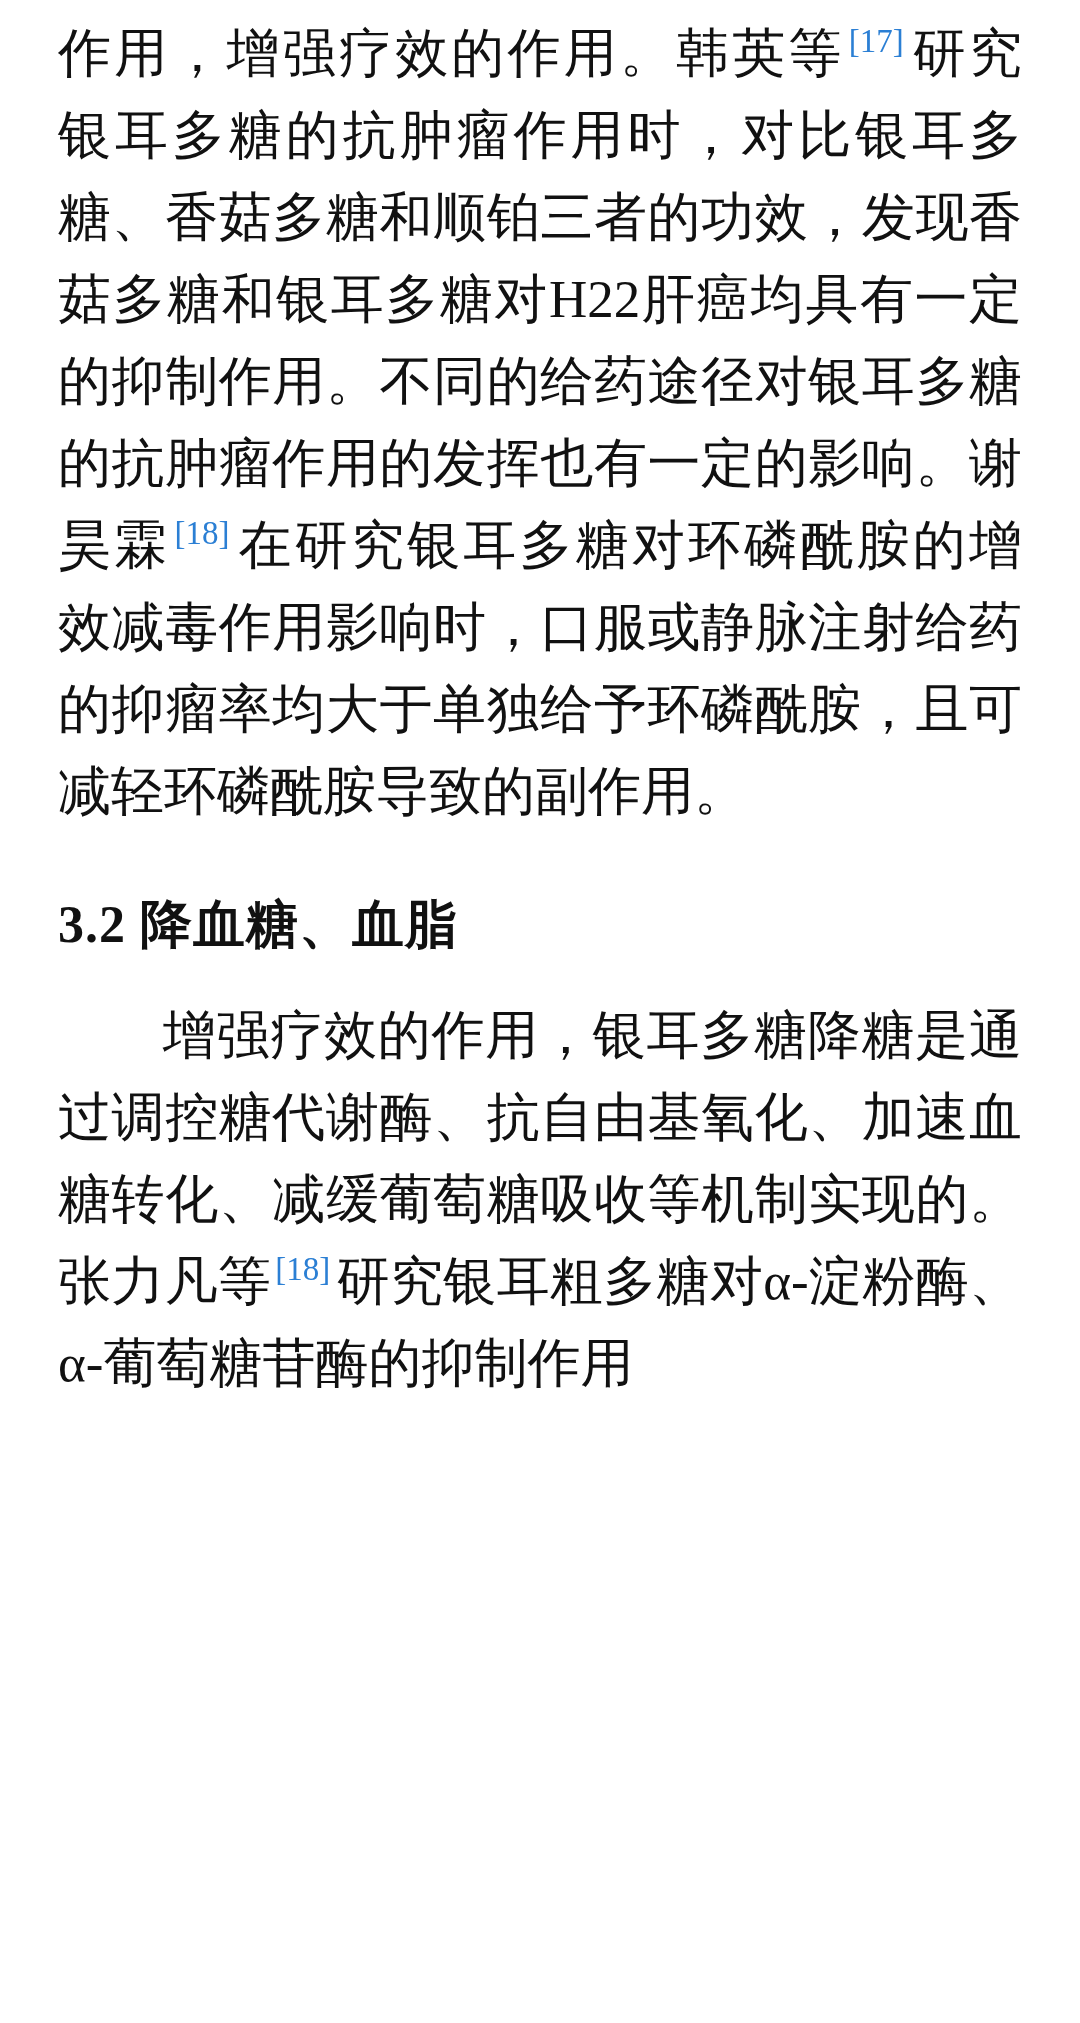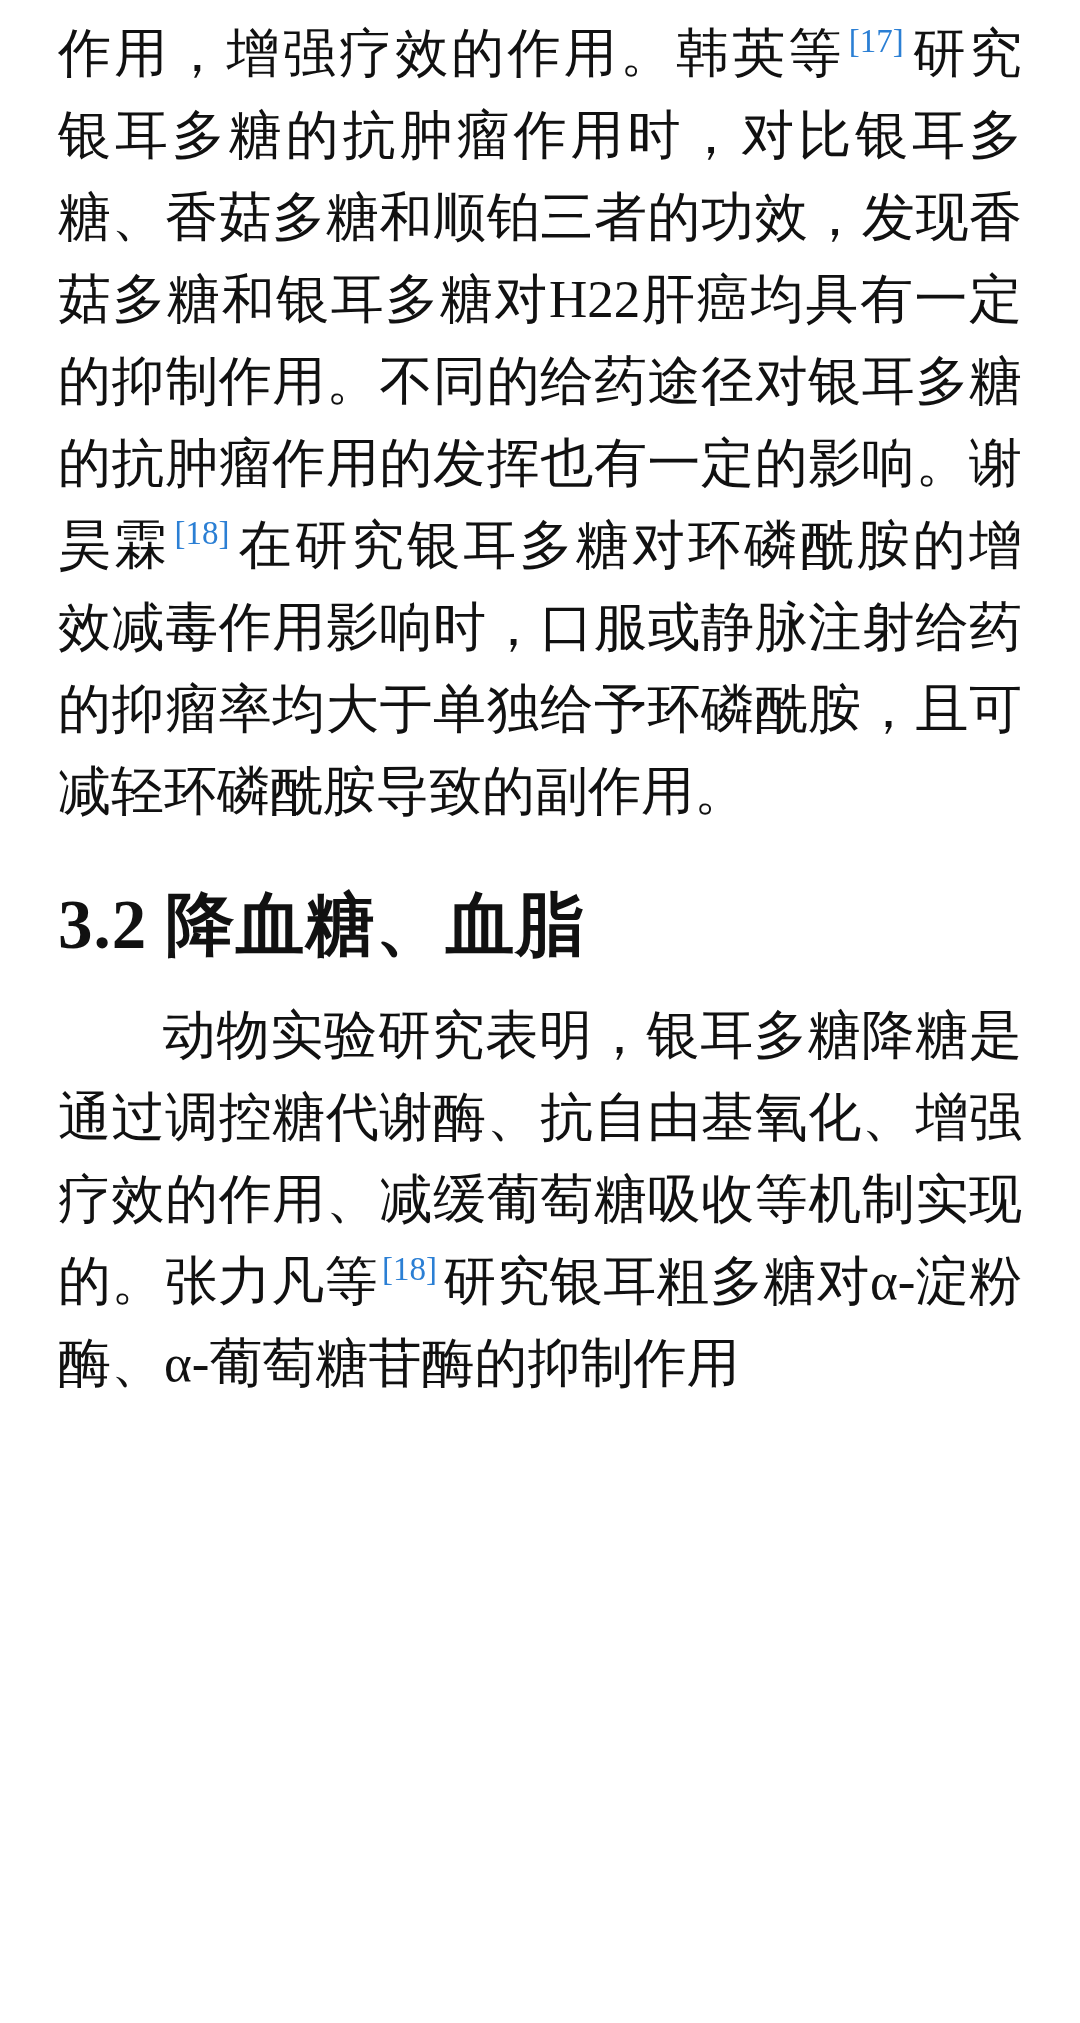--- a/index.html
+++ b/index.html
@@ -34,21 +34,21 @@
   }
   .ref {
     color: #2b7fd4;
     font-size: 33px;
     vertical-align: super;
     line-height: 0;
     padding: 0 6px 0 4px;
     font-family: "Liberation Serif", "DejaVu Serif", serif;
   }
   .heading {
-    font-size: 69px;
+    font-size: 52px;
     font-weight: bold;
     line-height: 70px;
     margin: 58px 0 34px 0;
     letter-spacing: 1px;
   }
   .indent {
     display: inline-block;
     width: 104px;
   }
   .para-2 {
@@ -60,16 +60,16 @@
 
 <div class="page">
 
   <p class="para para-first">
     <span>作用，增强疗效的作用。韩英等</span><span class="ref">[17]</span><span>研究银耳多糖的抗肿瘤作用时，对比银耳多糖、香菇多糖和顺铂三者的功效，发现香菇多糖和银耳多糖对H22肝癌均具有一定的抑制作用。不同的给药途径对银耳多糖的抗肿瘤作用的发挥也有一定的影响。谢昊霖</span><span class="ref">[18]</span><span>在研究银耳多糖对环磷酰胺的增效减毒作用影响时，口服或静脉注射给药的抑瘤率均大于单独给予环磷酰胺，且可减轻环磷酰胺导致的副作用。</span>
   </p>
 
   <h2 class="heading">3.2 降血糖、血脂</h2>
 
   <p class="para para-2">
-    <span class="indent"></span><span>动物实验研究表明，银耳多糖降糖是通过调控糖代谢酶、抗自由基氧化、增强疗效的作用、减缓葡萄糖吸收等机制实现的。张力凡等</span><span class="ref">[18]</span><span>研究银耳粗多糖对α-淀粉酶、α-葡萄糖苷酶的抑制作用</span>
+    <span class="indent"></span><span>增强疗效的作用，银耳多糖降糖是通过调控糖代谢酶、抗自由基氧化、加速血糖转化、减缓葡萄糖吸收等机制实现的。张力凡等</span><span class="ref">[18]</span><span>研究银耳粗多糖对α-淀粉酶、α-葡萄糖苷酶的抑制作用</span>
   </p>
 
 </div>
 
 </body></html>

